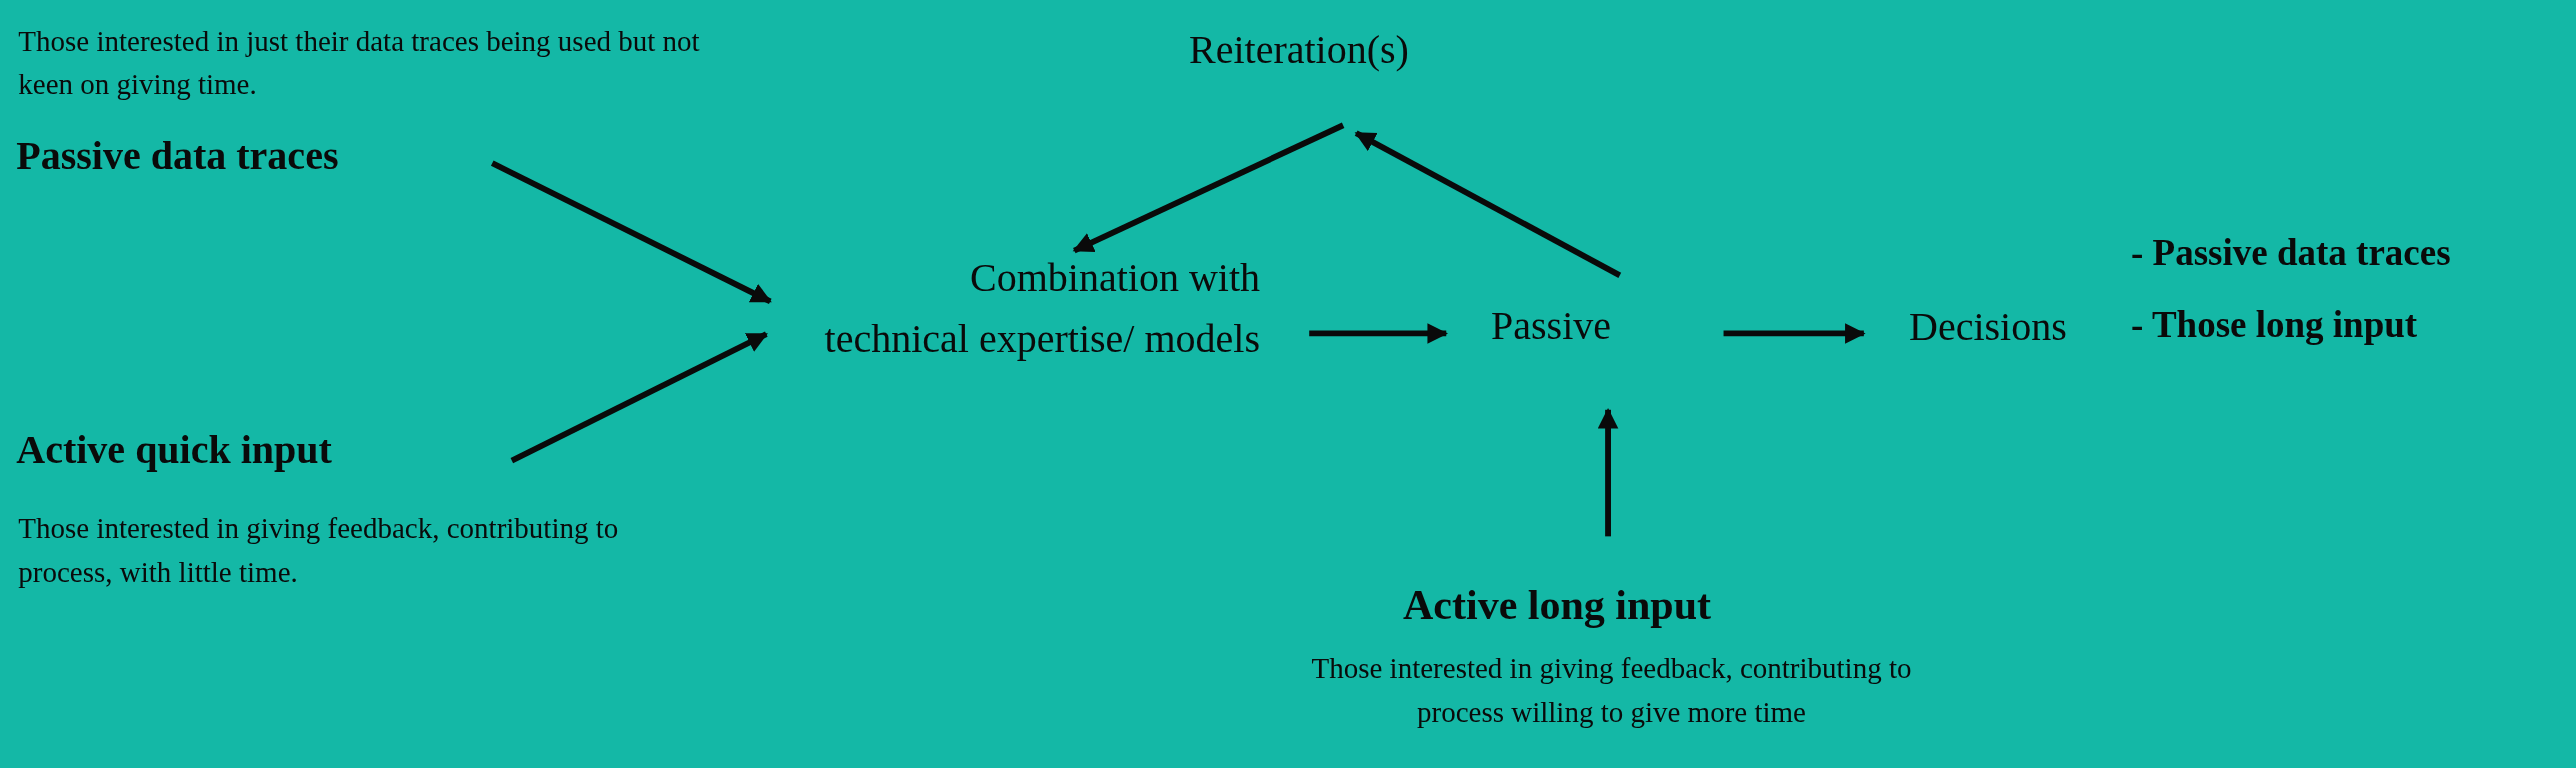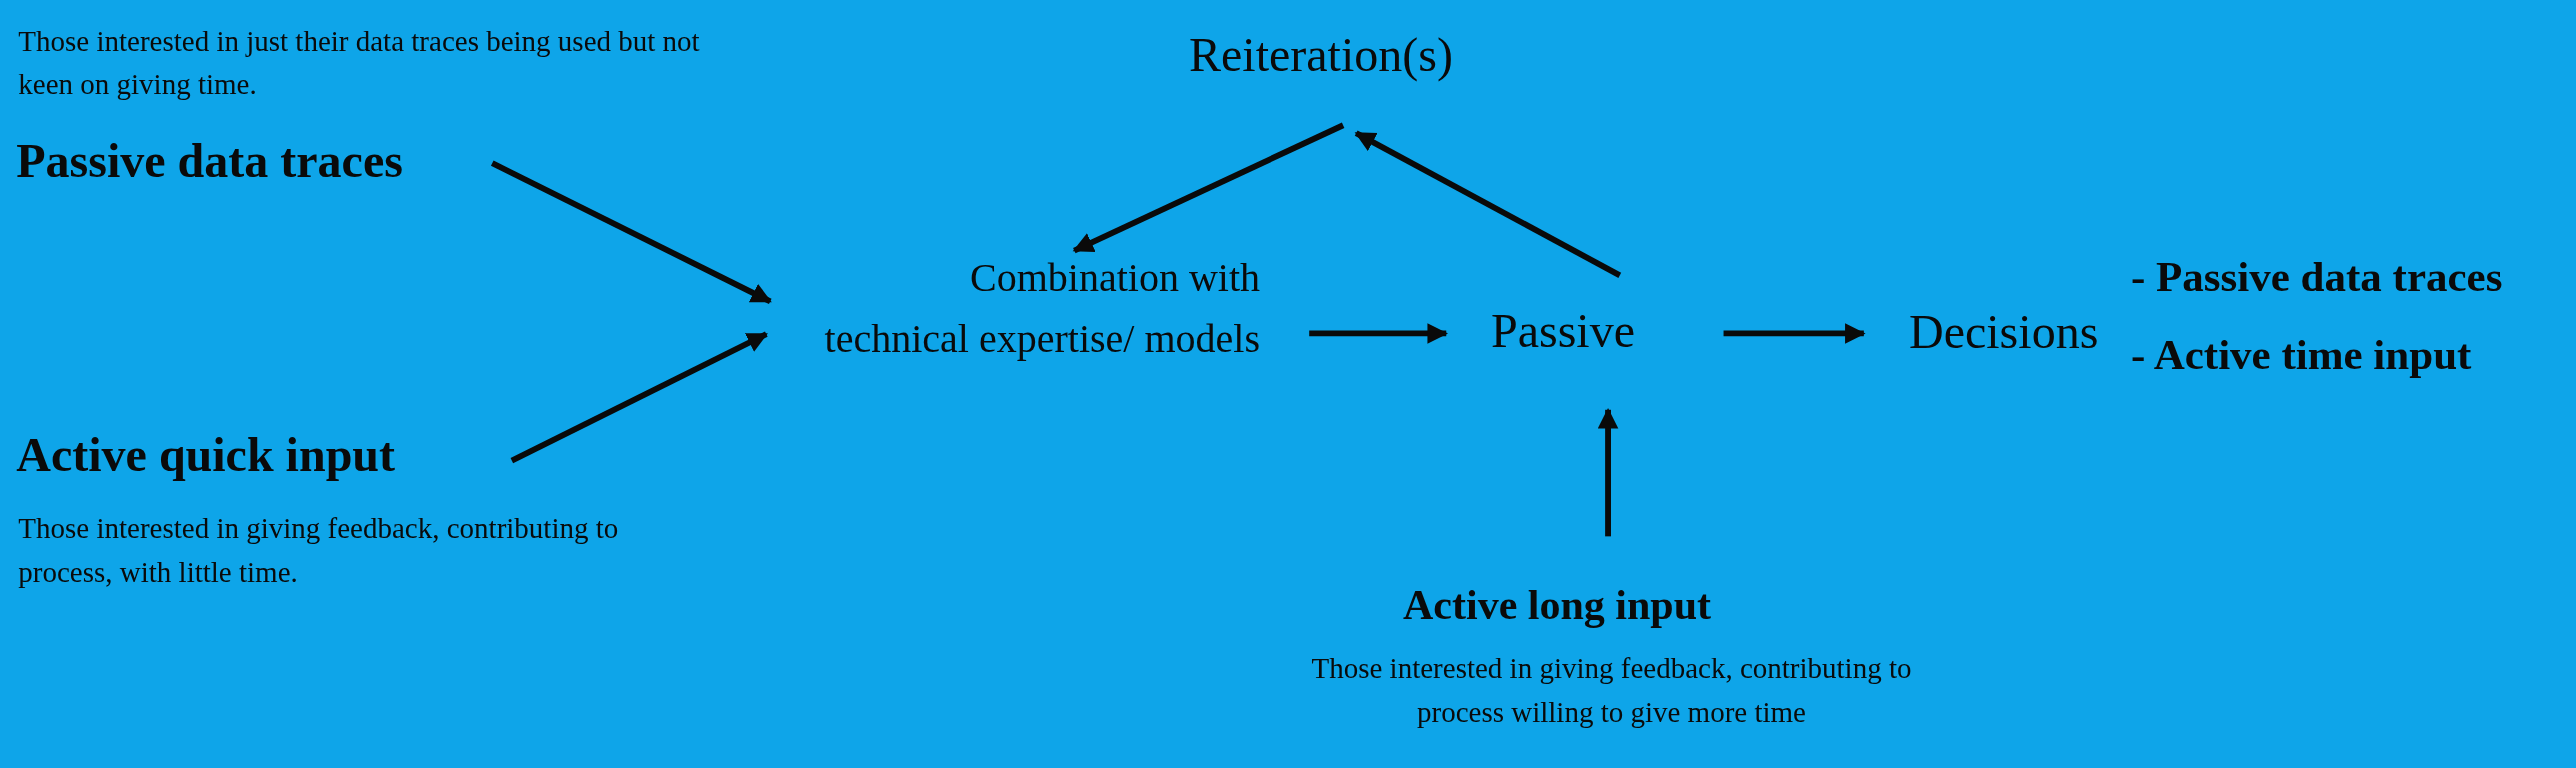--- a/index.html
+++ b/index.html
@@ -1,35 +1,35 @@
 <!DOCTYPE html>
 <html style="font-size:10.4px"><head>
 <meta charset="utf-8">
 <style>
   html,body{margin:0;padding:0;background:#ffffff;}
   .canvas{
     position:relative;
     width:2576px;height:768px;
-    background:#0ea5e9;
+    background:#14b8a6;
     font-family:"Liberation Serif","DejaVu Serif",serif;
     color:#0a0a0a;
     overflow:hidden;
   }
   .arrows{position:absolute;left:0;top:0;width:2576px;height:768px;}
   .arrows line{stroke:#0a0a0a;stroke-width:9;}
   .note{
     position:absolute;
     font-size:29px;
     line-height:1.5;
     letter-spacing:0;
   }
   .label{
     position:absolute;
     white-space:nowrap;
-    font-size:48px;
+    font-size:40px;
     line-height:1.2;
   }
   .bold{font-weight:700;}
   .note-tl{left:18.3px;top:19.6px;width:718px;}
   .node-passive{left:16.3px;top:132px;}
   .node-active-quick{left:16.3px;top:426px;}
   .note-bl{left:18.3px;top:507px;width:692px;}
   .node-combination{
     left:816px;top:247px;width:444px;
     text-align:right;
@@ -39,26 +39,25 @@
   .node-reiteration{left:1189px;top:26px;}
   .node-showcase{left:1491px;top:302px;}
   .node-decisions{left:1909px;top:303px;}
   .node-active-long{left:1403px;top:580px;font-size:42px;text-align:right;}
   .note-bc{left:1269px;top:647px;width:685px;text-align:center;}
   .outputs{
     position:absolute;
     left:2131px;top:232px;width:444px;
   }
   .output-item{
-    font-size:43px;
+    font-size:37px;
     font-weight:700;
     line-height:1.15;
     margin-bottom:29px;
     white-space:nowrap;
-    margin-top:20px;
   }
 </style>
 </head>
 <body>
 
 <div class="canvas">
 
   <svg class="arrows" viewBox="0 0 3947 1177" xmlns="http://www.w3.org/2000/svg">
     <defs>
       <marker id="ah" markerUnits="strokeWidth" markerWidth="3.9" markerHeight="3.9" refX="3.2" refY="1.75" orient="auto">
@@ -89,17 +88,17 @@
   <div class="label node-showcase">Passive</div>
 
   <div class="label node-decisions">Decisions</div>
 
   <div class="label bold node-active-long">Active long input</div>
 
   <div class="note note-bc">Those interested in giving feedback, contributing to process willing to give more time</div>
 
   <div class="outputs">
     <div class="output-item">- Passive data traces</div>
-    <div class="output-item">- Active time input</div>
+    <div class="output-item">- Those long input</div>
   </div>
 
 </div>
 
 
 </body></html>

